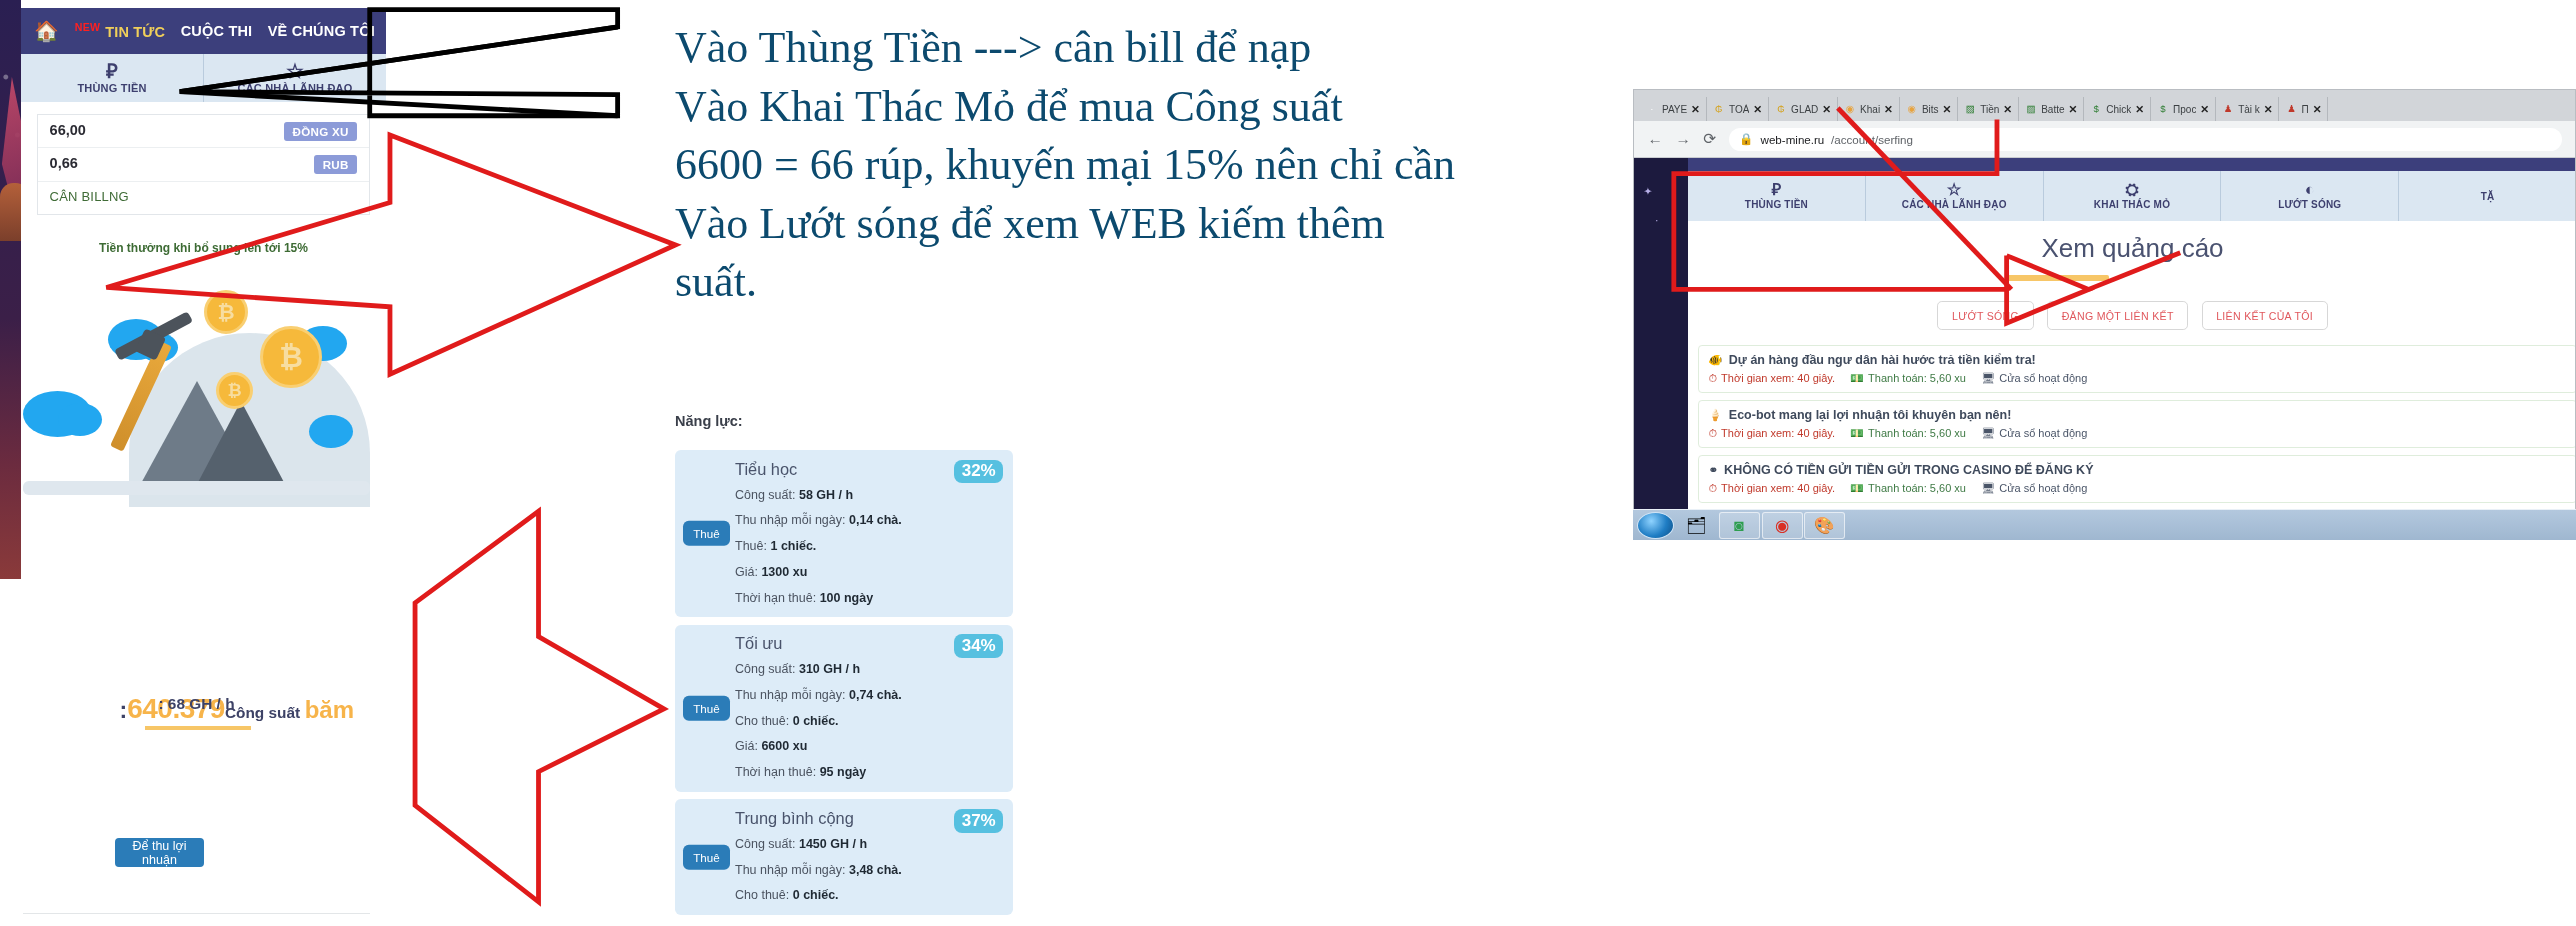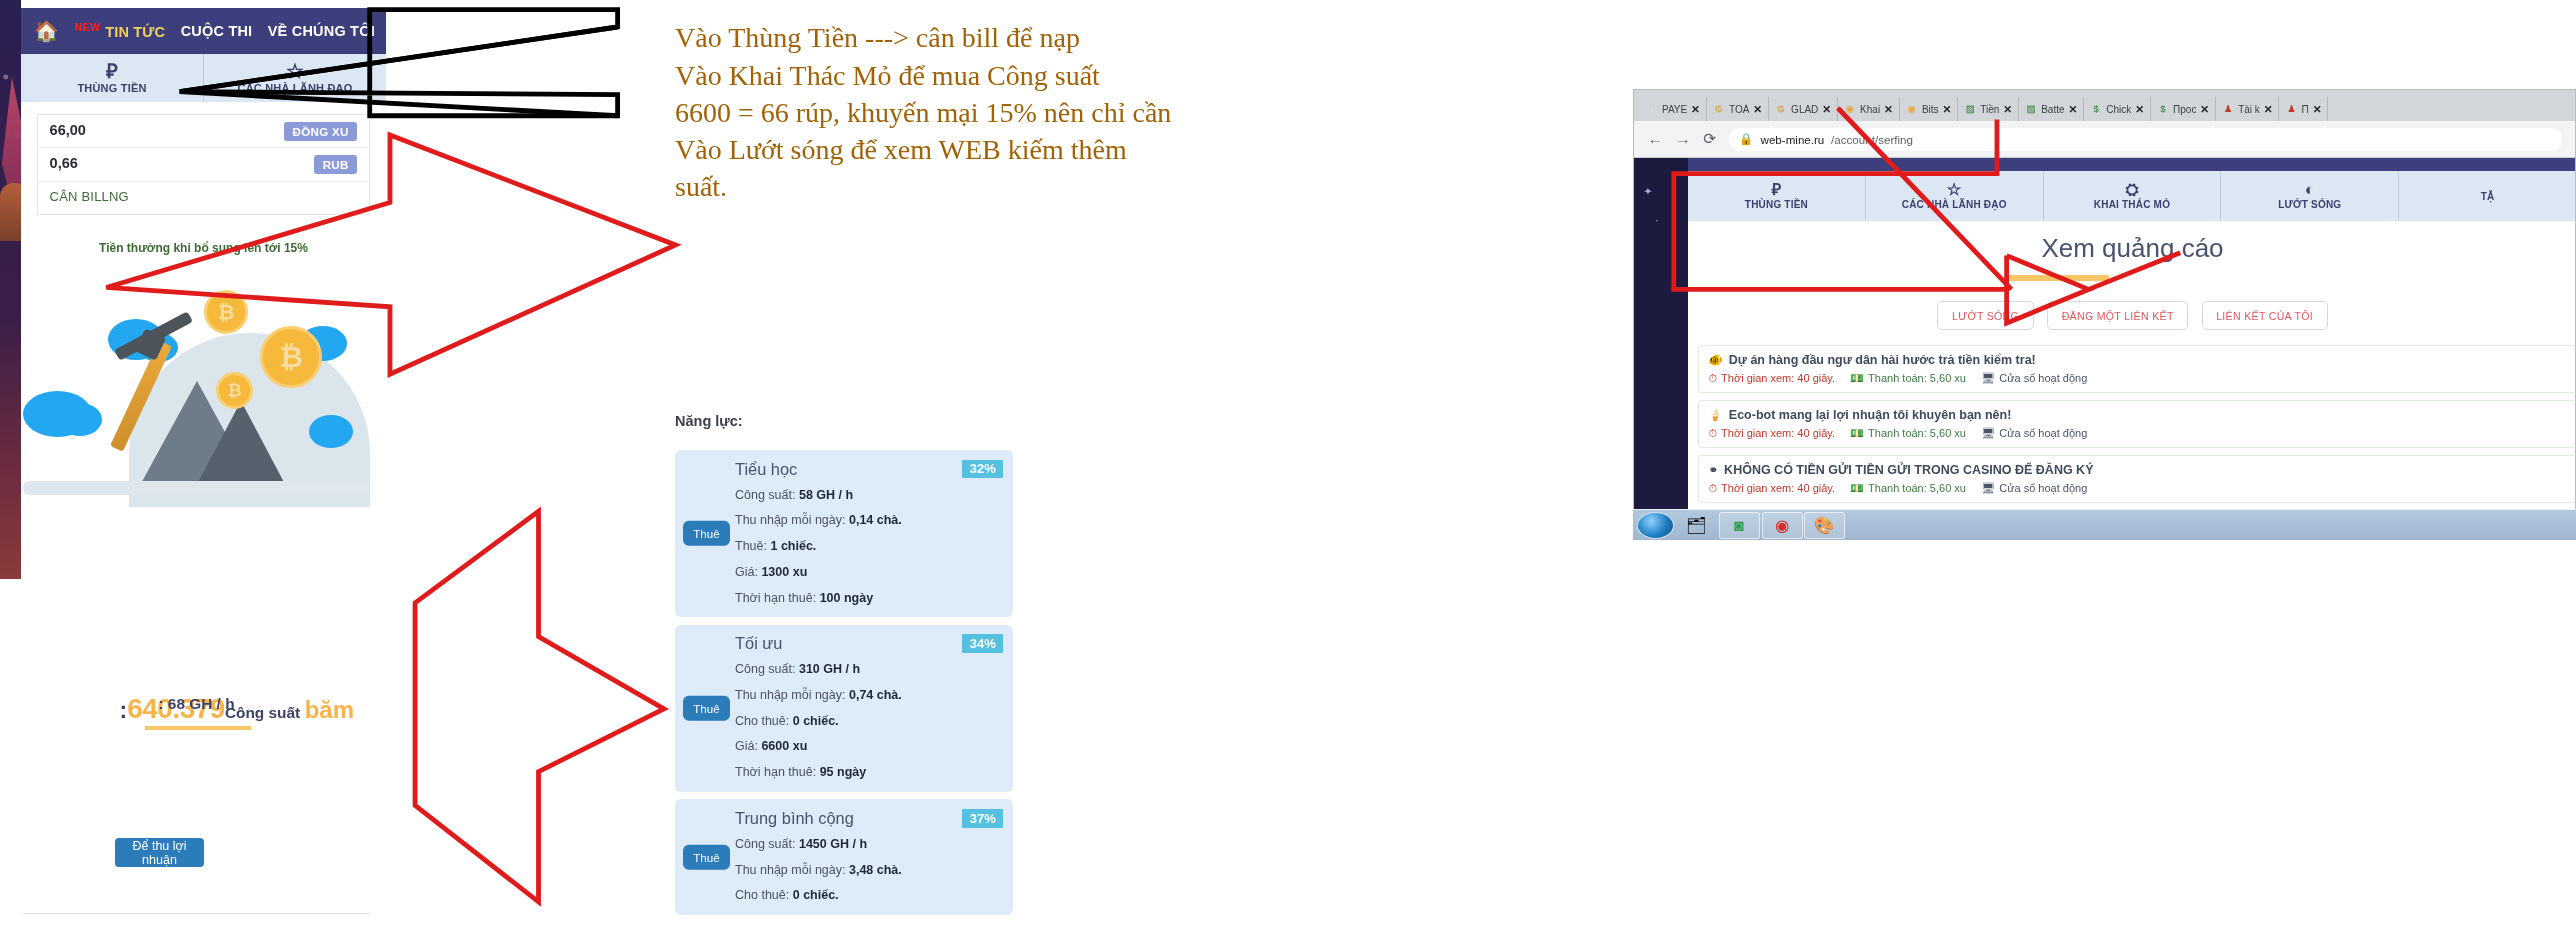--- a/index.html
+++ b/index.html
@@ -155,42 +155,42 @@
     font-size:12.5px; font-family:"Liberation Sans",sans-serif; cursor:pointer;
   }
   .lp-hr{ position:absolute; left:23px; top:913px; width:347px; height:1px; background:#e3e6e8;}
 
   
   .svg-over{ position:absolute; left:0; top:0; width:2576px; height:926px; pointer-events:none; }
 
   
   .note{
     position:absolute; left:675px; top:19.3px; width:888px;
-    color:#a16207; font-family:"Liberation Serif", serif; font-size:28px; line-height:1.33;
+    color:#0c4a6e; font-family:"Liberation Serif", serif; font-size:44px; line-height:1.33;
   }
   .note div{ white-space:nowrap; }
 
   
   .cap-title{
     position:absolute; left:675px; top:413px; color:#3a3f4a; font-size:14.5px; font-weight:bold;
   }
   .cap-list{ position:absolute; left:675px; top:450px; width:338px; }
   .cap-card{
     position:relative; background:#ddecf8; border-radius:5.8px; margin-bottom:7.7px;
     padding:9.6px 11.6px 9.6px 60px; min-height:93px;
   }
   .cap-rent{
     position:absolute; left:7.7px; top:50%; transform:translateY(-50%);
     background:#2b7cb8; color:#fff; font-size:11.6px; border-radius:5.8px;
     padding:5.8px 10.6px; border:none; font-family:"Liberation Sans",sans-serif; cursor:pointer;
   }
   .cap-name{ color:#49536b; font-size:16.4px; margin-bottom:2.9px; }
   .cap-pct{
     position:absolute; right:9.6px; top:9.6px; background:#56c0e0; color:#fff;
-    font-size:13px; font-weight:bold; padding:1.9px 7.7px; border-radius:1px;
+    font-size:17px; font-weight:bold; padding:1.9px 7.7px; border-radius:8px;
   }
   .cap-line{ color:#4b5360; font-size:12.5px; line-height:1.42;margin-top:8px; }
   .cap-line b{ color:#1f2933; }
 
   
   .browser{
     position:absolute; left:1633px; top:89px; width:943px; height:432px;
     background:#d9dce0; border:1px solid #b9bdc2; overflow:hidden;
   }
   .tabstrip{

